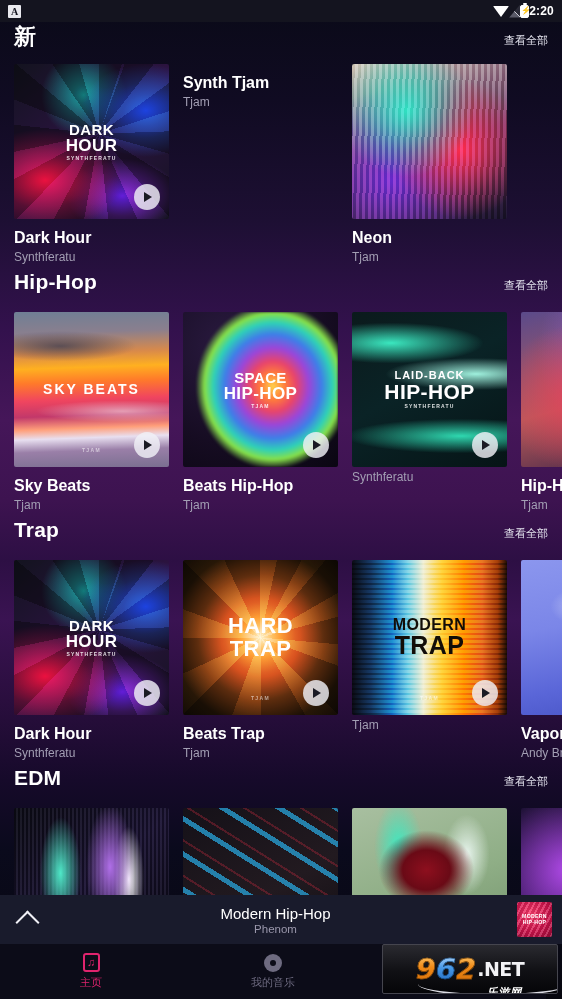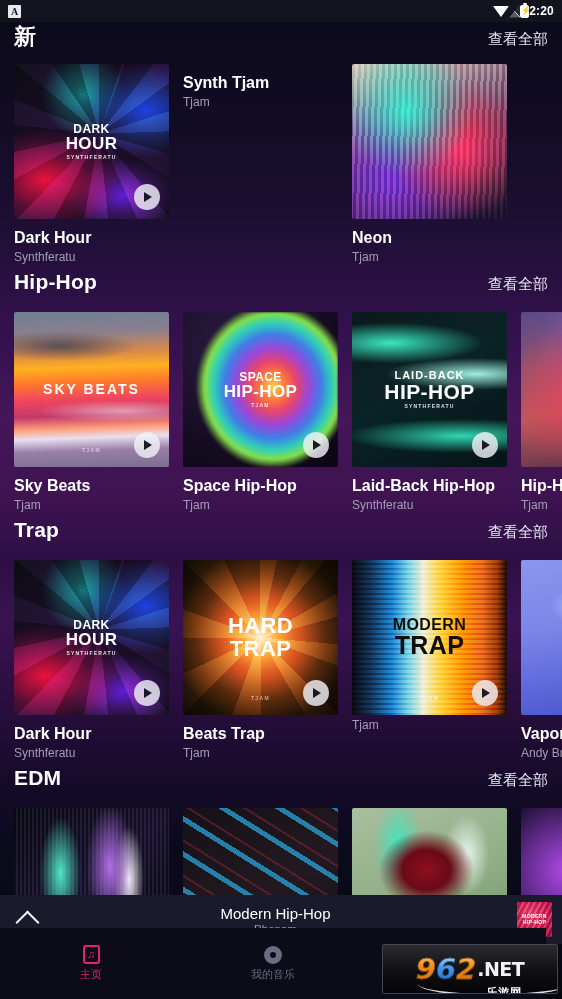--- a/index.html
+++ b/index.html
@@ -74,38 +74,38 @@
   }
 
   .section-head {
     display:flex; align-items:baseline; justify-content:space-between;
     padding:0 14px; height:42px;
   }
   .section-title {
     color:#fff; font-size:21px; font-weight:bold; letter-spacing:.2px;
   }
   .section-title.cjk { font-size:22px; }
-  .see-all { color:#e6e6f0; font-size:15px; }
+  .see-all { color:#e6e6f0; font-size:11px; }
 
   .row {
     display:flex; gap:14px; padding:0 0 0 14px;
   }
   .card { width:155px; flex:0 0 155px; }
   .art {
     width:155px; height:155px; border-radius:2px;
     position:relative; overflow:hidden;
     display:flex; align-items:center; justify-content:center;
   }
   .art-label {
     position:relative; z-index:3; text-align:center;
     color:#fff; font-weight:bold; line-height:1.02;
     text-transform:uppercase; letter-spacing:.4px;
     padding:0 8px;
   }
-  .art-label .l1 { font-size:12px; display:block; }
+  .art-label .l1 { font-size:15px; display:block; }
   .art-label .l2 { font-size:17px; display:block; }
   .art-label .sub {
     display:block; font-size:5px; letter-spacing:1.2px;
     font-weight:bold; margin-top:2px; opacity:.85;
   }
   .art-credit {
     position:absolute; bottom:14px; left:0; right:0; z-index:3;
     text-align:center; font-size:5px; letter-spacing:1.4px;
     color:#fff; opacity:.55; font-weight:bold; text-transform:uppercase;
   }
@@ -331,21 +331,21 @@
     font-weight:bold; line-height:1.15; text-align:center;
     letter-spacing:.3px; text-transform:uppercase;
   }
   .p-thumb:before {
     content:""; position:absolute; inset:0;
     background:repeating-linear-gradient(118deg, rgba(255,255,255,.18) 0 2px, rgba(0,0,0,.12) 2px 5px);
   }
 
   
   .nav {
-    position:absolute; left:0; right:16px; bottom:0; height:71px;
+    position:absolute; left:0; right:16px; bottom:0; height:55px;
     background:#0c0c18; display:flex; z-index:5;
   }
   .nav-item {
     flex:1; display:flex; flex-direction:column;
     align-items:center; justify-content:center; gap:3px;
   }
   .nav-label { font-size:11px; }
   .nav-item.active .nav-label { color:#e0246e; }
   .nav-item .nav-label { color:#6e6b80; }
   .ic-home {
@@ -394,20 +394,21 @@
     -webkit-text-stroke:.6px #0b3a6a;
   }
   .wm-net {
     font-family:"DejaVu Sans", sans-serif; font-size:19px; font-weight:bold;
     color:#f2f2f5; letter-spacing:-.5px; margin-left:1px;
   }
   .wm-cn {
     position:absolute; right:2px; bottom:-14px;
     font-size:11px; font-weight:bold; color:#fff;
     letter-spacing:1px;
+    font-style:italic;
   }
   .wm-swoosh {
     position:absolute; left:2px; bottom:-10px; width:150px; height:12px;
     border-bottom:2px solid #dcdce4; border-radius:0 0 50% 50%/0 0 100% 100%;
   }
 </style>
 </head>
 <body>
 
 <div id="app">
@@ -491,36 +492,35 @@
           <div class="art a-space">
             <div class="bg"></div>
             <div class="sheen"></div>
             <div class="art-label">
               <span class="l1">SPACE</span>
               <span class="l2">HIP-HOP</span>
               <span class="sub">TJAM</span>
             </div>
             <div class="play"></div>
           </div>
-          <div class="c-title">Space Hip-Hop</div>
+          <div class="c-title">Beats Hip-Hop</div>
           <div class="c-artist">Tjam</div>
         </div>
 
         <div class="card">
           <div class="art a-laid">
             <div class="bg"></div>
             <div class="sheen"></div>
             <div class="art-label">
               <span class="l1" style="font-size:11px;letter-spacing:1px">LAID-BACK</span>
               <span class="l2" style="font-size:21px">HIP-HOP</span>
               <span class="sub">SYNTHFERATU</span>
             </div>
             <div class="play"></div>
           </div>
-          <div class="c-title">Laid-Back Hip-Hop</div>
           <div class="c-artist">Synthferatu</div>
         </div>
 
         <div class="card">
           <div class="art a-hiphop4">
             <div class="bg"></div>
             <div class="sheen"></div>
 
           </div>
           <div class="c-title">Hip-Hop</div>

